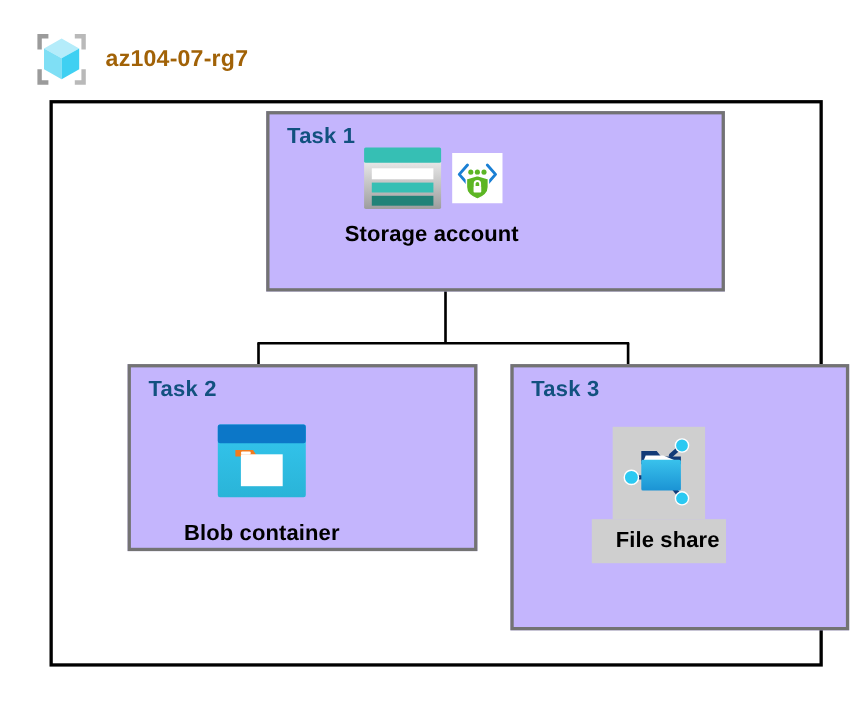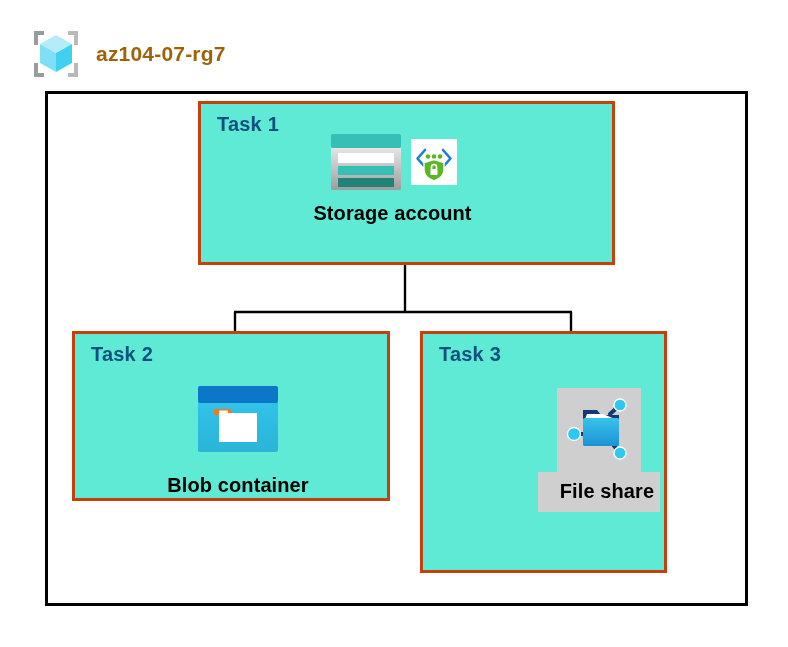--- a/index.html
+++ b/index.html
@@ -55,27 +55,28 @@
     width: 703px;
     height: 515px;
     background: #ffffff;
     border: 3px solid #000000;
     box-sizing: border-box;
   }
 
   
   .task-box {
     position: absolute;
-    background: #5eead4;
-    border: 3px solid #c2410c;
+    background: #c4b5fd;
+    border: 3px solid #737373;
     box-sizing: border-box;
+    margin-left: 44px;
   }
   #task-1 { left: 198px; top: 101px; width: 417px; height: 164px; }
   #task-2 { left: 72px;  top: 331px; width: 318px; height: 170px; padding-left: 42px; }
-  #task-3 { left: 420px; top: 331px; width: 247px; height: 242px; }
+  #task-3 { left: 420px; top: 331px; width: 308px; height: 242px; }
 
   .task-label {
     position: absolute;
     left: 16px;
     top: 9px;
     font-size: 20px;
     font-weight: bold;
     color: #12517f;
     letter-spacing: 0.2px;
     white-space: nowrap;

